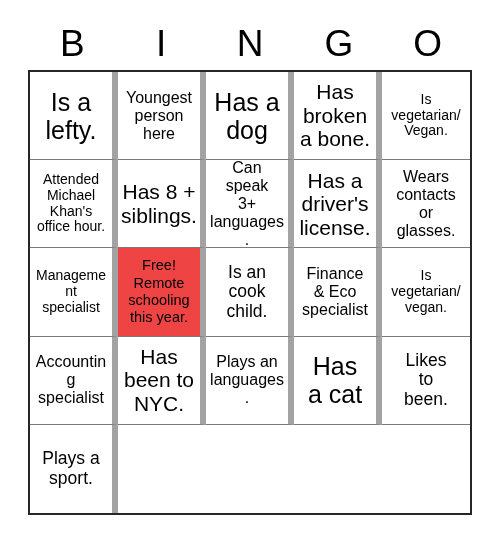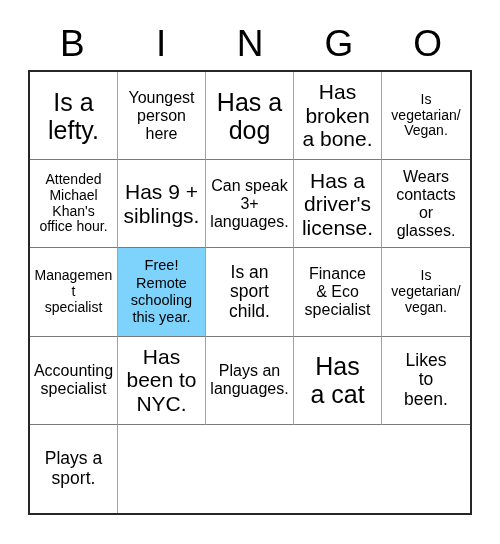--- a/index.html
+++ b/index.html
@@ -54,21 +54,21 @@
     box-sizing: border-box;
     border: 2px solid #262626;
     display: grid;
     grid-template-columns: repeat(5, 1fr);
     grid-template-rows: repeat(5, 1fr);
     background: #ffffff;
   }
 
   .cell {
     box-sizing: border-box;
-    border-right: 1px solid #a3a3a3;
+    border-right: 6px solid #a3a3a3;
     border-bottom: 1px solid #7b7b7b;
     display: flex;
     align-items: center;
     justify-content: center;
     text-align: center;
     padding: 2px 3px;
     overflow: hidden;
     background: #ffffff;
   }
   .cell:nth-child(5n) { border-right: none; }
@@ -84,21 +84,21 @@
 
   
   .fs-xl .cell-text { font-size: 25px; }
   .fs-lg .cell-text { font-size: 21px; }
   .fs-md .cell-text { font-size: 17.5px; }
   .fs-sm .cell-text { font-size: 16px; }
   .fs-xs .cell-text { font-size: 14px; }
 
   
   .cell.free {
-    background: #7dd3fc;
+    background: #ef4444;
   }
   .cell.free .cell-text {
     font-size: 14.5px;
     line-height: 1.2;
     color: #000000;
   }
 </style>
 </head>
 <body>
 
@@ -136,21 +136,21 @@
 vegetarian/
 Vegan.</span>
       </div>
       <div class="cell fs-xs">
         <span class="cell-text">Attended
 Michael
 Khan's
 office hour.</span>
       </div>
       <div class="cell fs-lg">
-        <span class="cell-text">Has 9 +
+        <span class="cell-text">Has 8 +
 siblings.</span>
       </div>
       <div class="cell fs-sm">
         <span class="cell-text">Can speak
 3+
 languages.</span>
       </div>
       <div class="cell fs-lg">
         <span class="cell-text">Has a
 driver's
@@ -167,21 +167,21 @@
 specialist</span>
       </div>
       <div class="cell fs-sm free">
         <span class="cell-text">Free!
 Remote
 schooling
 this year.</span>
       </div>
       <div class="cell fs-md">
         <span class="cell-text">Is an
-sport
+cook
 child.</span>
       </div>
       <div class="cell fs-sm">
         <span class="cell-text">Finance
 &amp; Eco
 specialist</span>
       </div>
       <div class="cell fs-xs">
         <span class="cell-text">Is
 vegetarian/

